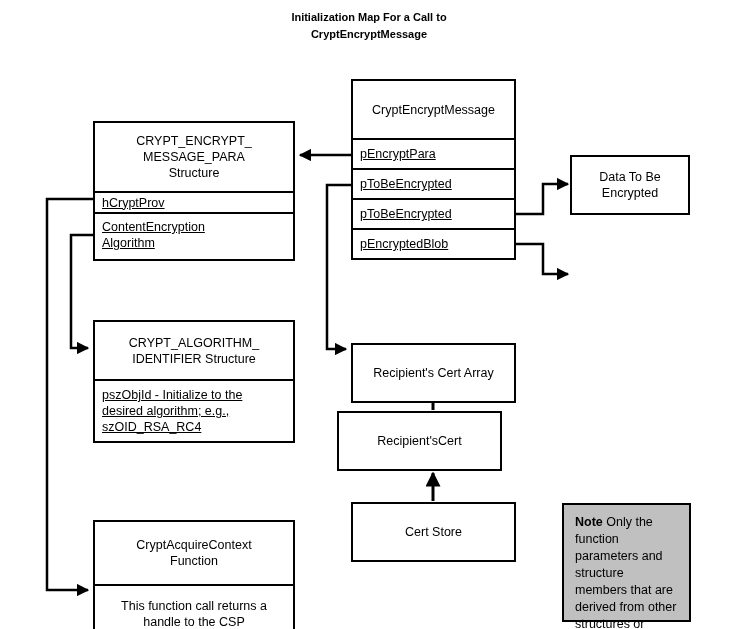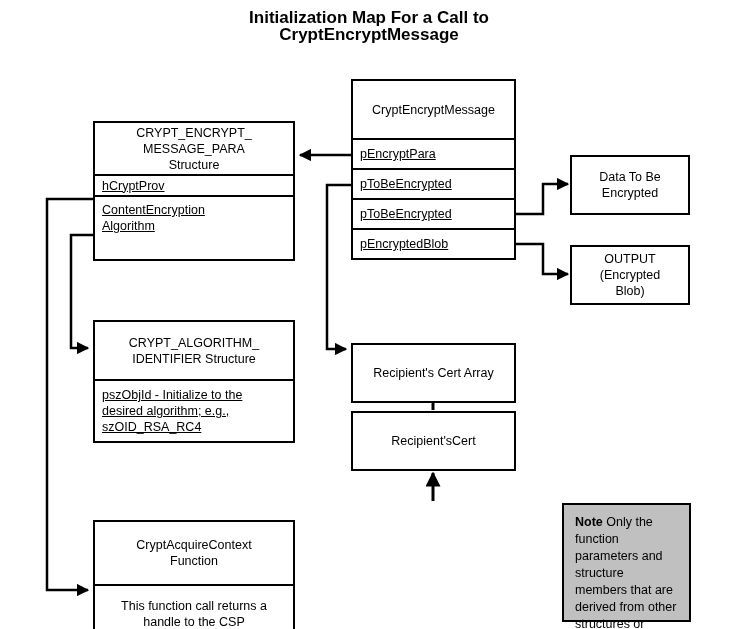--- a/index.html
+++ b/index.html
@@ -22,21 +22,21 @@
     width: 738px;
     height: 629px;
   }
   
   .title {
     position: absolute;
     left: 239px;
     top: 9px;
     width: 260px;
     text-align: center;
-    font-size: 17px;
+    font-size: 11px;
     font-weight: bold;
     line-height: 17px;
     white-space: pre-line;
   }
   
   .box {
     position: absolute;
     box-sizing: border-box;
     border: 2px solid #000000;
     background: #ffffff;
@@ -117,21 +117,21 @@
 
   <div class="box" style="left:351px; top:79px; width:165px; height:181px;">
     <div class="cell center" style="height:57px;">CryptEncryptMessage</div>
     <div class="cell left divider" style="height:30px;">pEncryptPara</div>
     <div class="cell left divider" style="height:30px;">pToBeEncrypted</div>
     <div class="cell left divider" style="height:30px;">pToBeEncrypted</div>
     <div class="cell left divider" style="height:30px;">pEncryptedBlob</div>
   </div>
 
   <div class="box" style="left:93px; top:121px; width:202px; height:140px;">
-    <div class="cell center" style="height:51px;">CRYPT_ENCRYPT_
+    <div class="cell center" style="height:68px;">CRYPT_ENCRYPT_
 MESSAGE_PARA
 Structure</div>
     <div class="cell left divider" style="height:21px;">hCryptProv</div>
     <div class="cell left divider" style="height:44px;">ContentEncryption
 Algorithm</div>
   </div>
 
   <div class="box" style="left:93px; top:320px; width:202px; height:123px;">
     <div class="cell center" style="height:57px;">CRYPT_ALGORITHM_
 IDENTIFIER Structure</div>
@@ -145,32 +145,30 @@
 Function</div>
     <div class="cell center divider" style="height:58px;">This function call returns a
 handle to the CSP</div>
   </div>
 
   <div class="box" style="left:570px; top:155px; width:120px; height:60px;">
     <div class="cell center" style="height:100%;">Data To Be
 Encrypted</div>
   </div>
 
-  <div class="box" style="left:570px; top:245px; width:120px; height:60px;">
-    <div class="cell center" style="height:100%;">OUTPUT
-(Encrypted
-Blob)</div>
-  </div>
 
   <div class="box" style="left:351px; top:320px; width:165px; height:60px;margin-top:23px;">
     <div class="cell center" style="height:100%;">Recipient's Cert Array</div>
   </div>
 
-  <div class="box" style="left:351px; top:411px; width:165px; height:60px;">
+  <div class="box" style="left:337px; top:411px; width:165px; height:60px;">
     <div class="cell center" style="height:100%;">Recipient'sCert</div>
   </div>
 
+  <div class="box" style="left:351px; top:502px; width:165px; height:60px;">
+    <div class="cell center" style="height:100%;">Cert Store</div>
+  </div>
 
   <div class="note" style="left:562px; top:503px; width:129px; height:119px;">
     <b>Note</b><span>  Only the function parameters and structure members that are derived from other structures or functions are shown.</span>
   </div>
 
 </div>
 
 </body></html>

